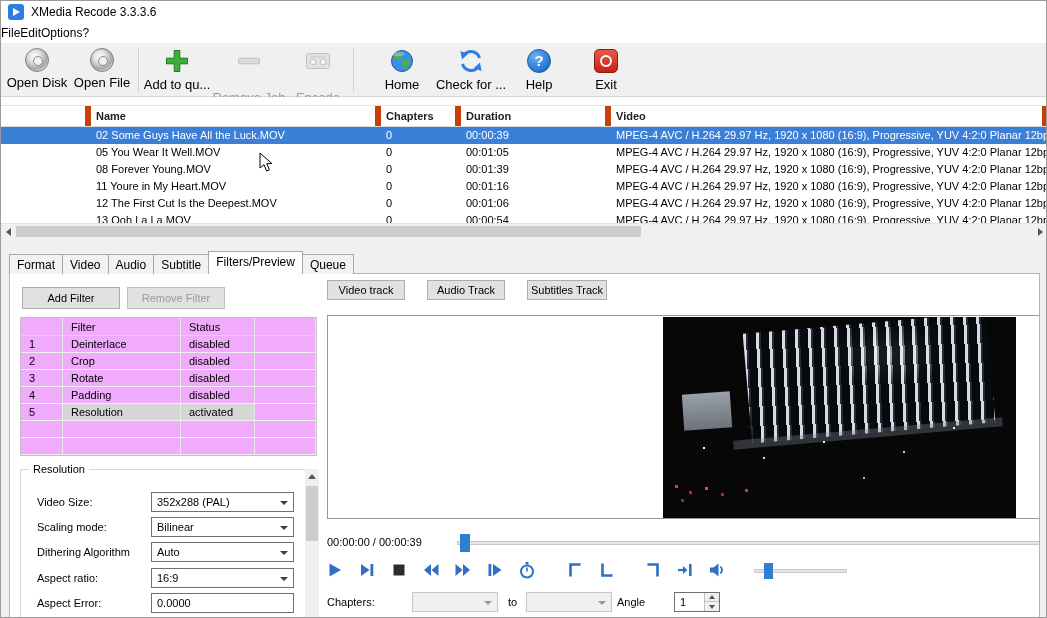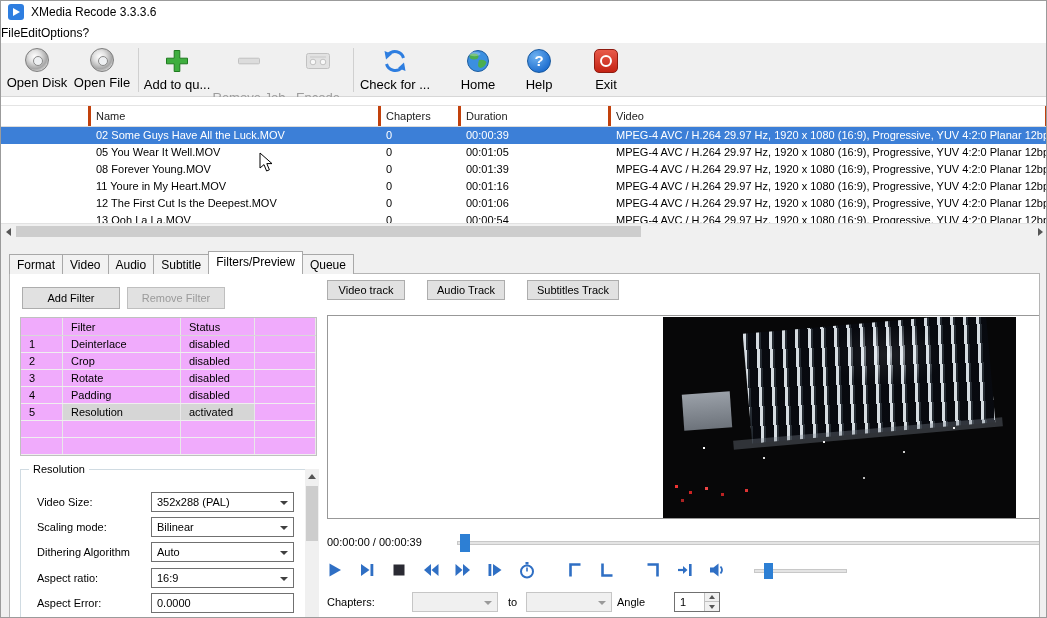--- a/index.html
+++ b/index.html
@@ -37,21 +37,21 @@
     font-weight:bold; font-size:15px; display:flex; align-items:center; justify-content:center; }
   .exit-ic { width:24px; height:24px; border-radius:5px; border:1px solid #8f1b10;
     background:linear-gradient(#e85a4a,#c42314); display:flex; align-items:center; justify-content:center; }
   .exit-ring { width:12px; height:12px; border:2.5px solid #fff; border-radius:50%; }
 
   
   .joblist { position:absolute; left:0; top:96px; width:1047px; height:126px; background:#fff; }
   .jheader { position:absolute; left:0; top:8px; right:0; height:22px; display:grid;
              grid-template-columns:90px 290px 80px 150px 1fr; border-top:1px solid #e4e4e4;
              border-bottom:1px solid #dcdcdc; font-size:11px; color:#222; }
-  .jheader > div { padding:4px 0 0 5px; border-right:3px solid #c2410c; overflow:hidden; white-space:nowrap; }
+  .jheader > div { padding:4px 0 0 5px; border-right:6px solid #c2410c; overflow:hidden; white-space:nowrap;font-weight:bold; }
   .jrows { position:absolute; left:0; top:30px; width:100%; height:96px; overflow:hidden; }
   .jrow { display:grid; grid-template-columns:90px 290px 80px 150px 1fr; height:17px;
           line-height:17px; font-size:11px; white-space:nowrap; }
   .jrow > div { padding-left:5px; overflow:hidden; }
   .jrow.selected { background:#3c7fd7; color:#fff; }
 
   
   .hscroll { position:absolute; left:0; top:222px; width:1047px; height:15px; background:#f0f0f0;
              border-top:1px solid #e2e2e2; }
   .hthumb { position:absolute; left:15px; top:2px; width:625px; height:11px; background:#cdcdcd; }
@@ -187,41 +187,41 @@
         <svg width="26" height="26" viewBox="0 0 26 26">
             <rect x="1.5" y="5.5" width="23" height="15" rx="2" fill="#d8d8d8" stroke="#9b9b9b"></rect>
             <rect x="5" y="8" width="16" height="2" fill="#bfbfbf"></rect>
             <circle cx="8" cy="14" r="2.8" fill="#fff" stroke="#9b9b9b"></circle>
             <circle cx="18" cy="14" r="2.8" fill="#fff" stroke="#9b9b9b"></circle>
           </svg>
       </span>
       <span class="lbl">Encode</span>
     </div>
     <div class="tsep"></div>
+    <div class="tbtn" style="width:62px;margin-left:14px">
+      <span class="ic">
+        <svg width="26" height="26" viewBox="0 0 26 26">
+            <circle cx="13" cy="13" r="10.5" fill="#3b8fe0" stroke="#1d5c9e"></circle>
+            <ellipse cx="9" cy="8.5" rx="4.5" ry="3" fill="#4cae4f"></ellipse>
+            <path d="M14 12 q5 -1 7.5 2 q-1 5 -6 6 q-4 -1 -1.5 -8Z" fill="#4cae4f"></path>
+            <ellipse cx="9.5" cy="6" rx="6" ry="2.2" fill="rgba(255,255,255,.28)"></ellipse>
+          </svg>
+      </span>
+      <span class="lbl">Home</span>
+    </div>
     <div class="tbtn" style="width:76px">
       <span class="ic">
         <svg width="26" height="26" viewBox="0 0 26 26">
             <path d="M21.5 10 A9 9 0 0 0 6.2 6.5" fill="none" stroke="#2e7ee0" stroke-width="3"></path>
             <polygon points="2.5,3 10,6 4,11.5" fill="#2e7ee0"></polygon>
             <path d="M4.5 16 A9 9 0 0 0 19.8 19.5" fill="none" stroke="#2e7ee0" stroke-width="3"></path>
             <polygon points="23.5,23 16,20 22,14.5" fill="#2e7ee0"></polygon>
           </svg>
       </span>
       <span class="lbl">Check for ...</span>
-    </div>
-    <div class="tbtn" style="width:62px;margin-left:14px">
-      <span class="ic">
-        <svg width="26" height="26" viewBox="0 0 26 26">
-            <circle cx="13" cy="13" r="10.5" fill="#3b8fe0" stroke="#1d5c9e"></circle>
-            <ellipse cx="9" cy="8.5" rx="4.5" ry="3" fill="#4cae4f"></ellipse>
-            <path d="M14 12 q5 -1 7.5 2 q-1 5 -6 6 q-4 -1 -1.5 -8Z" fill="#4cae4f"></path>
-            <ellipse cx="9.5" cy="6" rx="6" ry="2.2" fill="rgba(255,255,255,.28)"></ellipse>
-          </svg>
-      </span>
-      <span class="lbl">Home</span>
     </div>
     <div class="tbtn" style="width:60px">
       <span class="ic">
         <span class="help-ic">
             <span>?</span>
           </span>
       </span>
       <span class="lbl">Help</span>
     </div>
     <div class="tbtn" style="width:58px;margin-left:8px">
@@ -400,21 +400,21 @@
 
     <div class="vscroll">
       <div class="sarrow" style="left:0;top:0;width:14px;height:14px">
           <span class="tri-u"></span>
         </div>
       <div class="vthumb"></div>
     </div>
 
     <div class="btn abs" style="left:317px;top:6px;width:78px;height:20px">Video track</div>
     <div class="btn abs" style="left:417px;top:6px;width:78px;height:20px">Audio Track</div>
-    <div class="btn abs" style="left:517px;top:6px;width:92px;height:20px">Subtitles Track</div>
+    <div class="btn abs" style="left:517px;top:6px;width:80px;height:20px">Subtitles Track</div>
 
     <div class="preview-frame">
       <div class="videoframe">
         <div class="led-glow"></div>
         <div class="led-wall"></div>
         <div class="truss"></div>
         <div class="side-screen"></div>
         <div class="red-dots"></div>
         <div class="white-dots"></div>
       </div>

